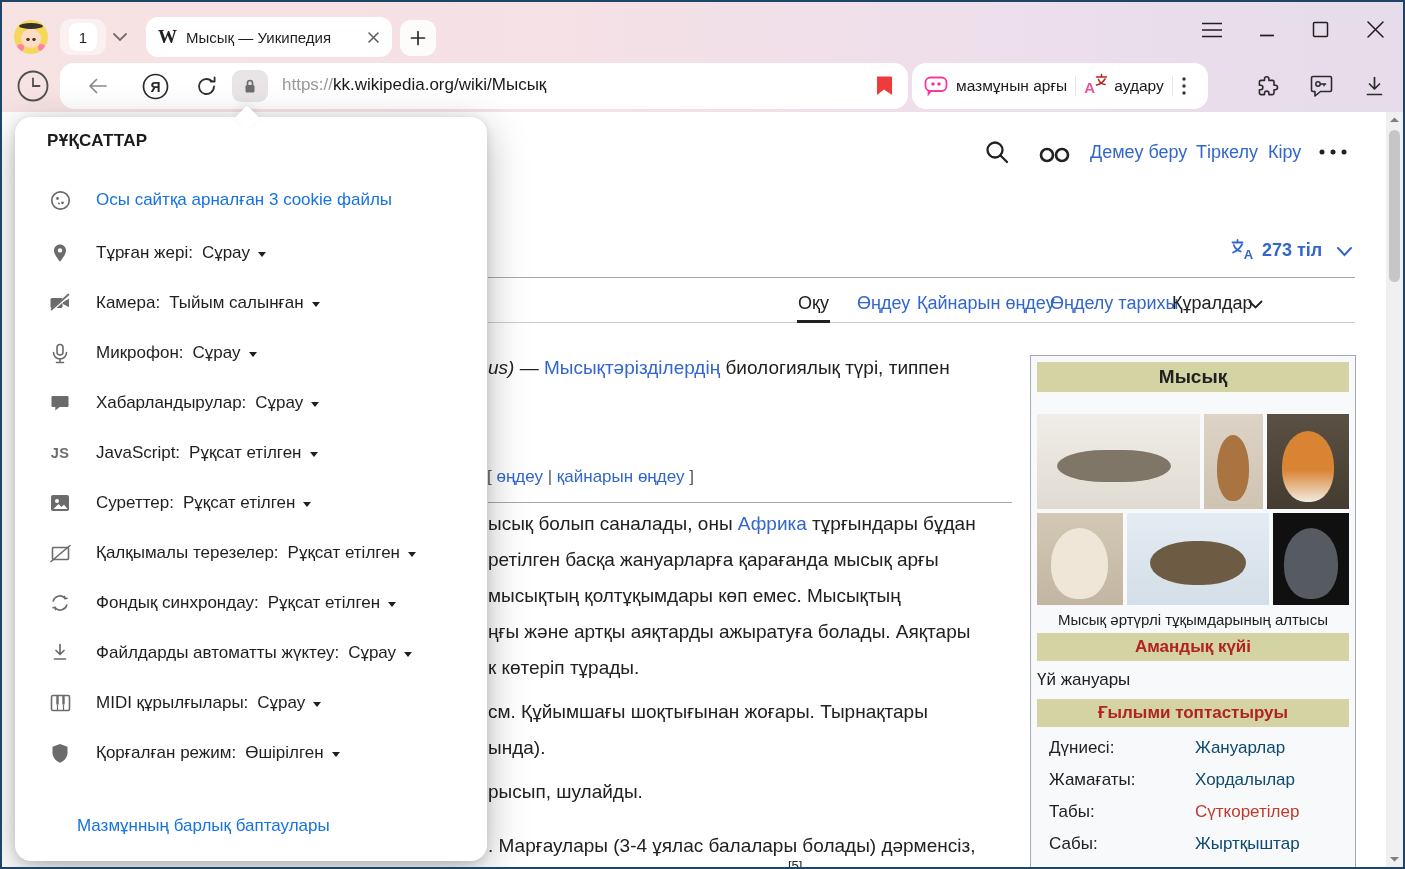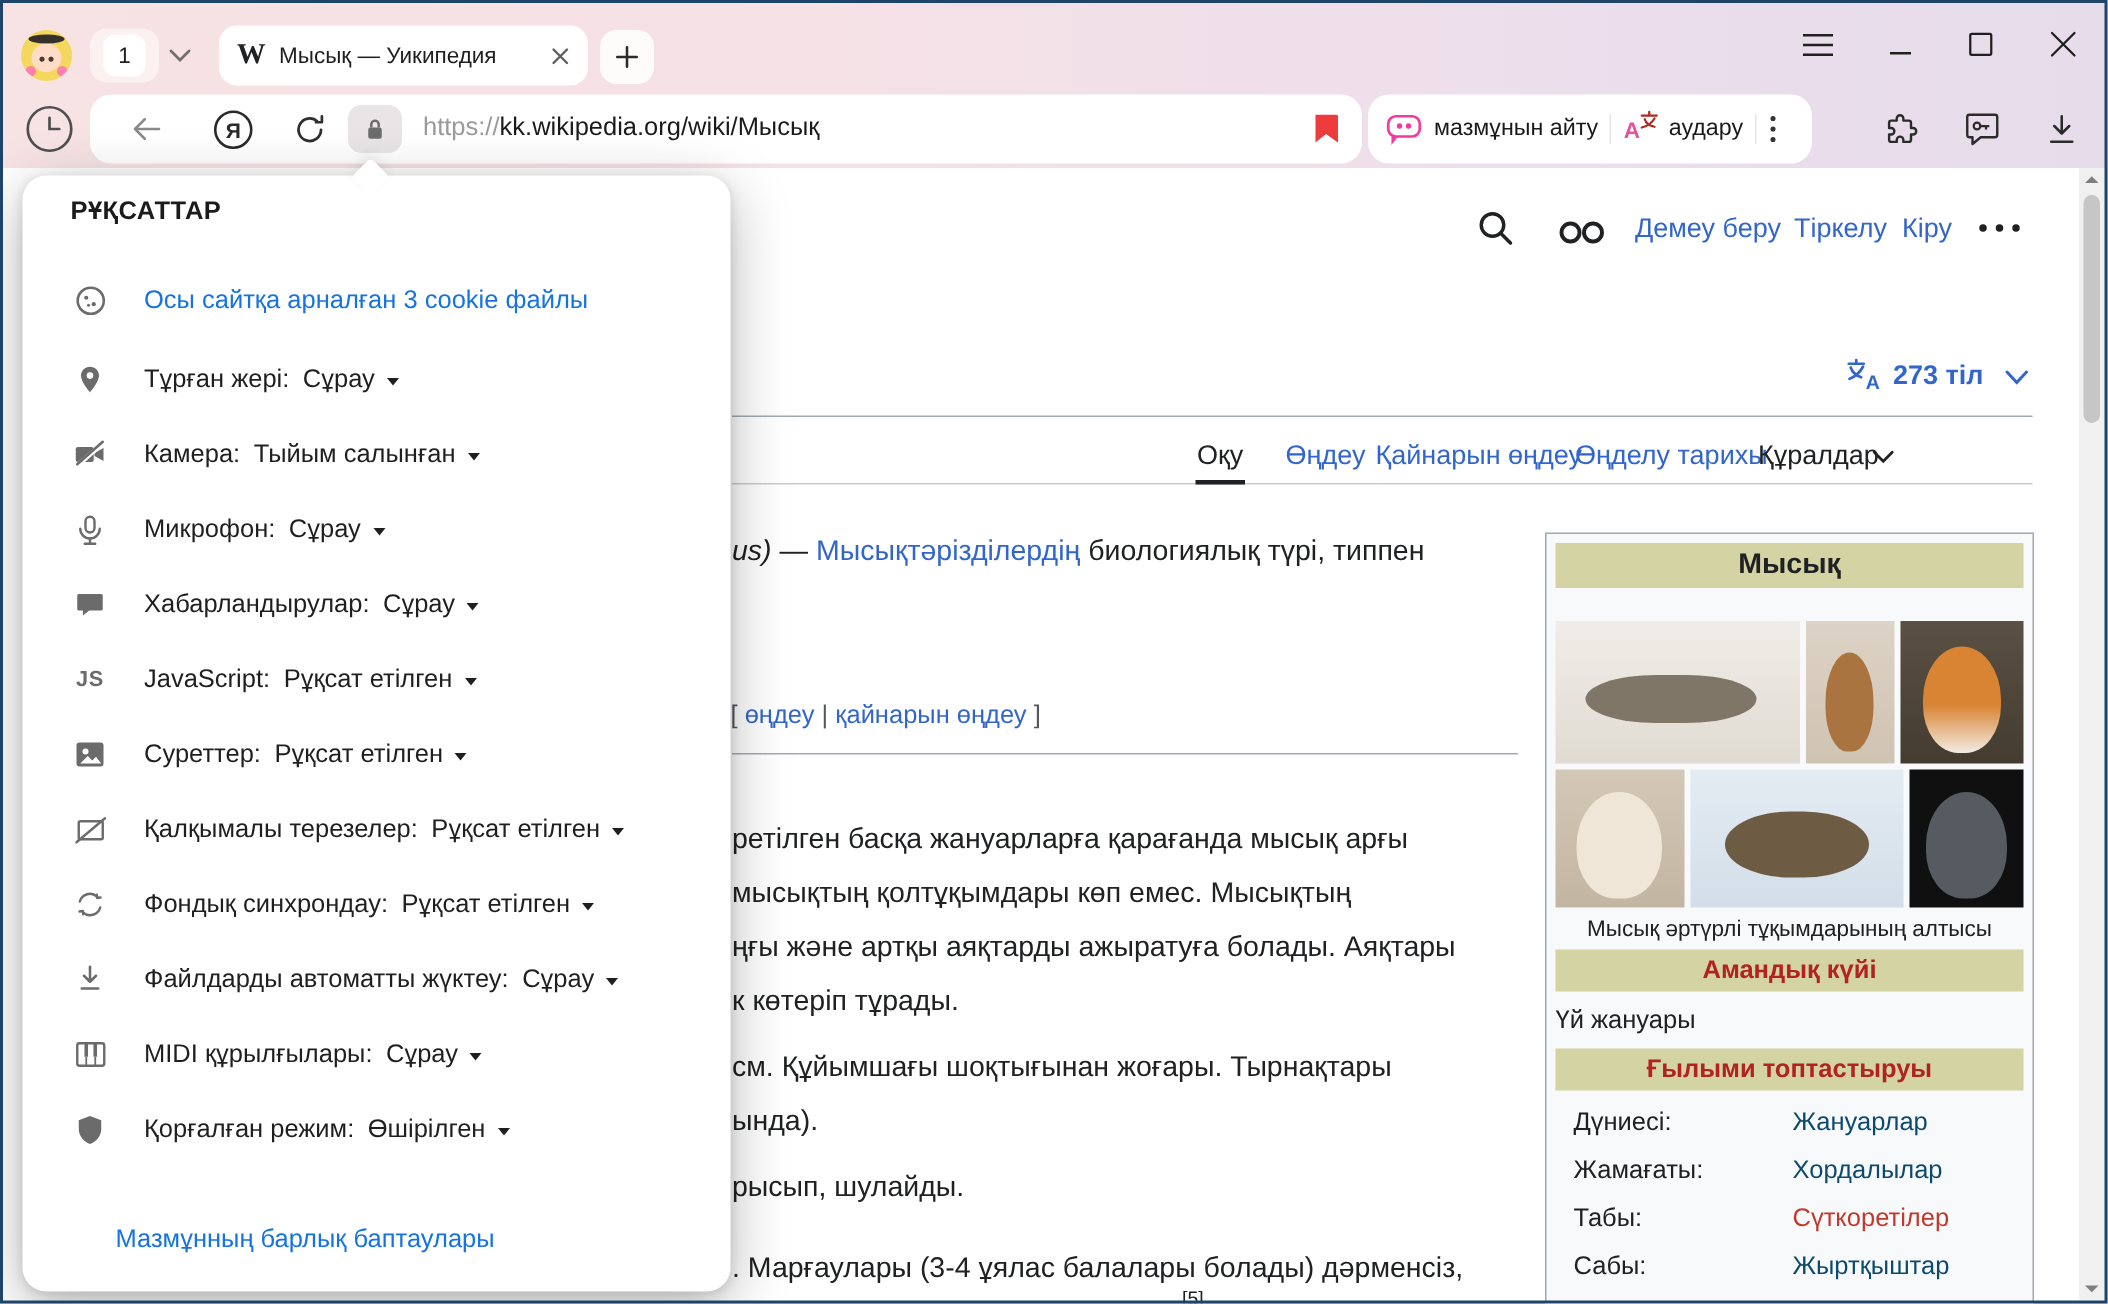--- a/index.html
+++ b/index.html
@@ -169,21 +169,21 @@
         </svg>
     </div>
 
     <div class="pill">
       <svg width="24" height="22">
           <rect x="1.5" y="2.5" width="21" height="13.5" rx="5" fill="none" stroke="#f4399f" stroke-width="1.8"></rect>
           <circle cx="9" cy="9" r="1.8" fill="#f4399f"></circle>
           <circle cx="15" cy="9" r="1.8" fill="#f4399f"></circle>
           <path d="M7 16l-2.6 3.4V16" fill="#f4399f" stroke="#f4399f" stroke-width="1.5"></path>
         </svg>
-      <span class="nw">мазмұнын айту</span>
+      <span class="nw">мазмұнын арғы</span>
       <div class="vdiv"></div>
       <span class="tr-icon">
         <span class="a-letter">А</span>
         <svg class="abs" style="right:-2px;top:-3px" width="13" height="13">
             <path d="M1.5 4h10M6.5 1.5V4M10 6c-2.2 3.6-4.8 5.2-8.5 6M3.5 6.5c.8 2.6 3 4.4 6.5 5" fill="none" stroke="#b3261e" stroke-width="1.5" stroke-linecap="round"></path>
           </svg>
       </span>
       <span class="nw">аудару</span>
       <div class="vdiv"></div>
       <svg width="6" height="20">
@@ -244,20 +244,21 @@
       <path d="M1.5 1.5l6 6 6-6" fill="none" stroke="#202122" stroke-width="1.8" stroke-linecap="round"></path>
     </svg>
   <div class="hline" style="left:488px;top:322px;width:867px"></div>
   <div class="abs" style="left:797px;top:320px;width:33px;height:2.5px;background:#202122"></div>
 
   <div class="art" style="left:488px;top:357px"><i>us)</i><span> — </span><span class="wlink">Мысықтәрізділердің</span><span> биологиялық түрі, типпен</span></div>
 
   <div class="art" style="left:487px;top:467px;font-size:17px;color:#54595d"><span>[ </span><span class="wlink">өңдеу</span><span> | </span><span class="wlink">қайнарын өңдеу</span><span> ]</span></div>
   <div class="hline" style="left:488px;top:502px;width:524px;background:#a2a9b1"></div>
 
+  <div class="art" style="left:488px;top:513px"><span>ысық болып саналады, оны </span><span class="wlink">Африка</span><span> тұрғындары бұдан</span></div>
   <div class="art" style="left:488px;top:549px">ретілген басқа жануарларға қарағанда мысық арғы</div>
   <div class="art" style="left:488px;top:585px">мысықтың қолтұқымдары көп емес. Мысықтың</div>
   <div class="art" style="left:488px;top:621px">ңғы және артқы аяқтарды ажыратуға болады. Аяқтары</div>
   <div class="art" style="left:488px;top:657px">к көтеріп тұрады.</div>
   <div class="art" style="left:488px;top:701px">см. Құйымшағы шоқтығынан жоғары. Тырнақтары</div>
   <div class="art" style="left:488px;top:737px">ында).</div>
   <div class="art" style="left:488px;top:781px">рысып, шулайды.</div>
   <div class="art" style="left:488px;top:835px">. Марғаулары (3-4 ұялас балалары болады) дәрменсіз,</div>
   <div class="art wlink" style="left:788px;top:858px;font-size:13px">[5]</div>
 

